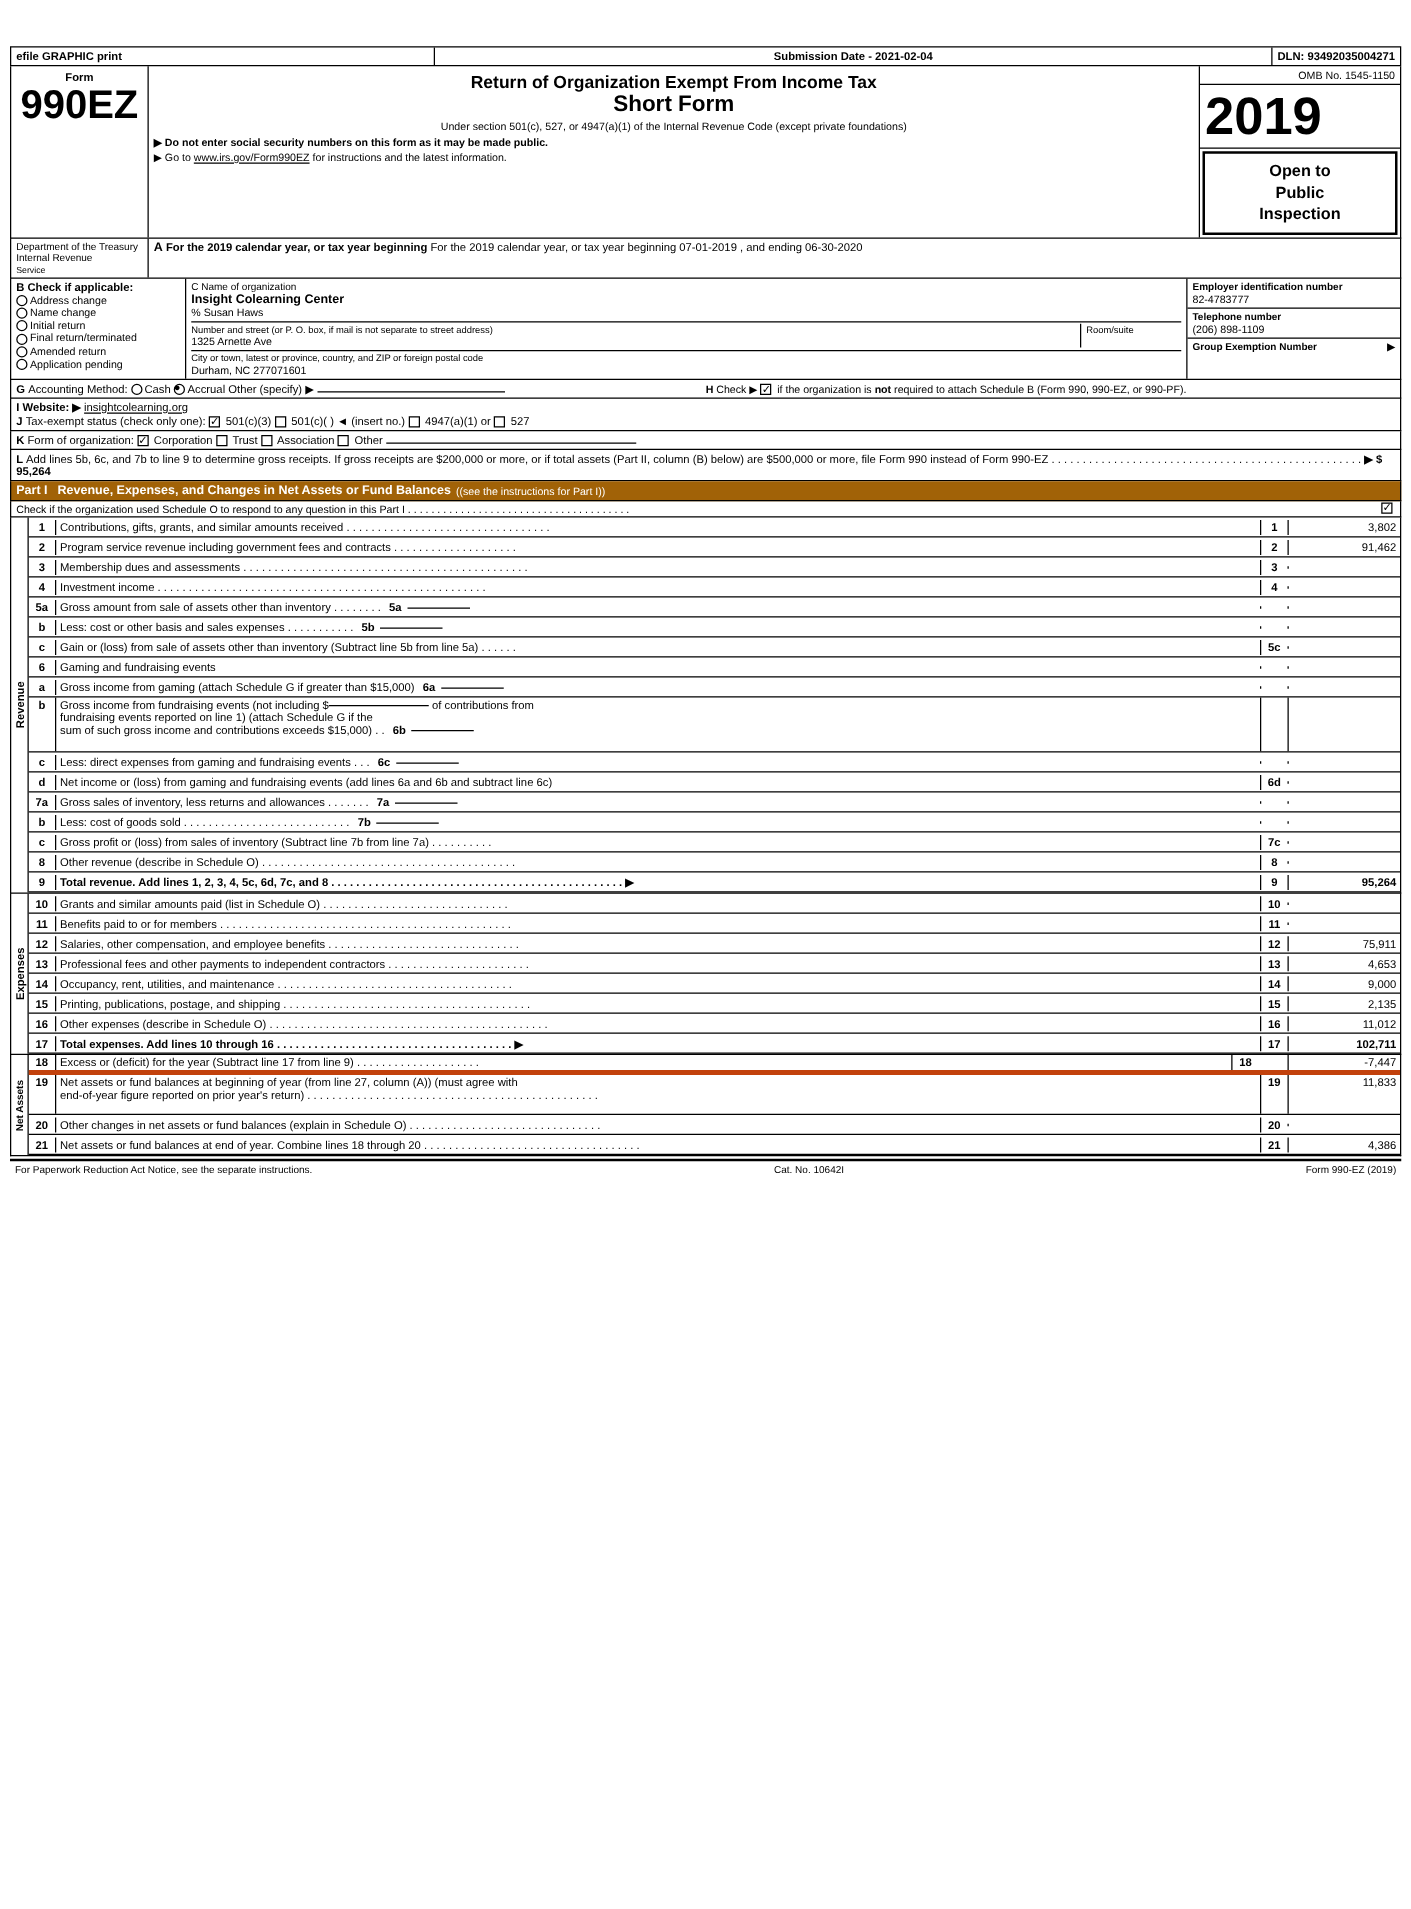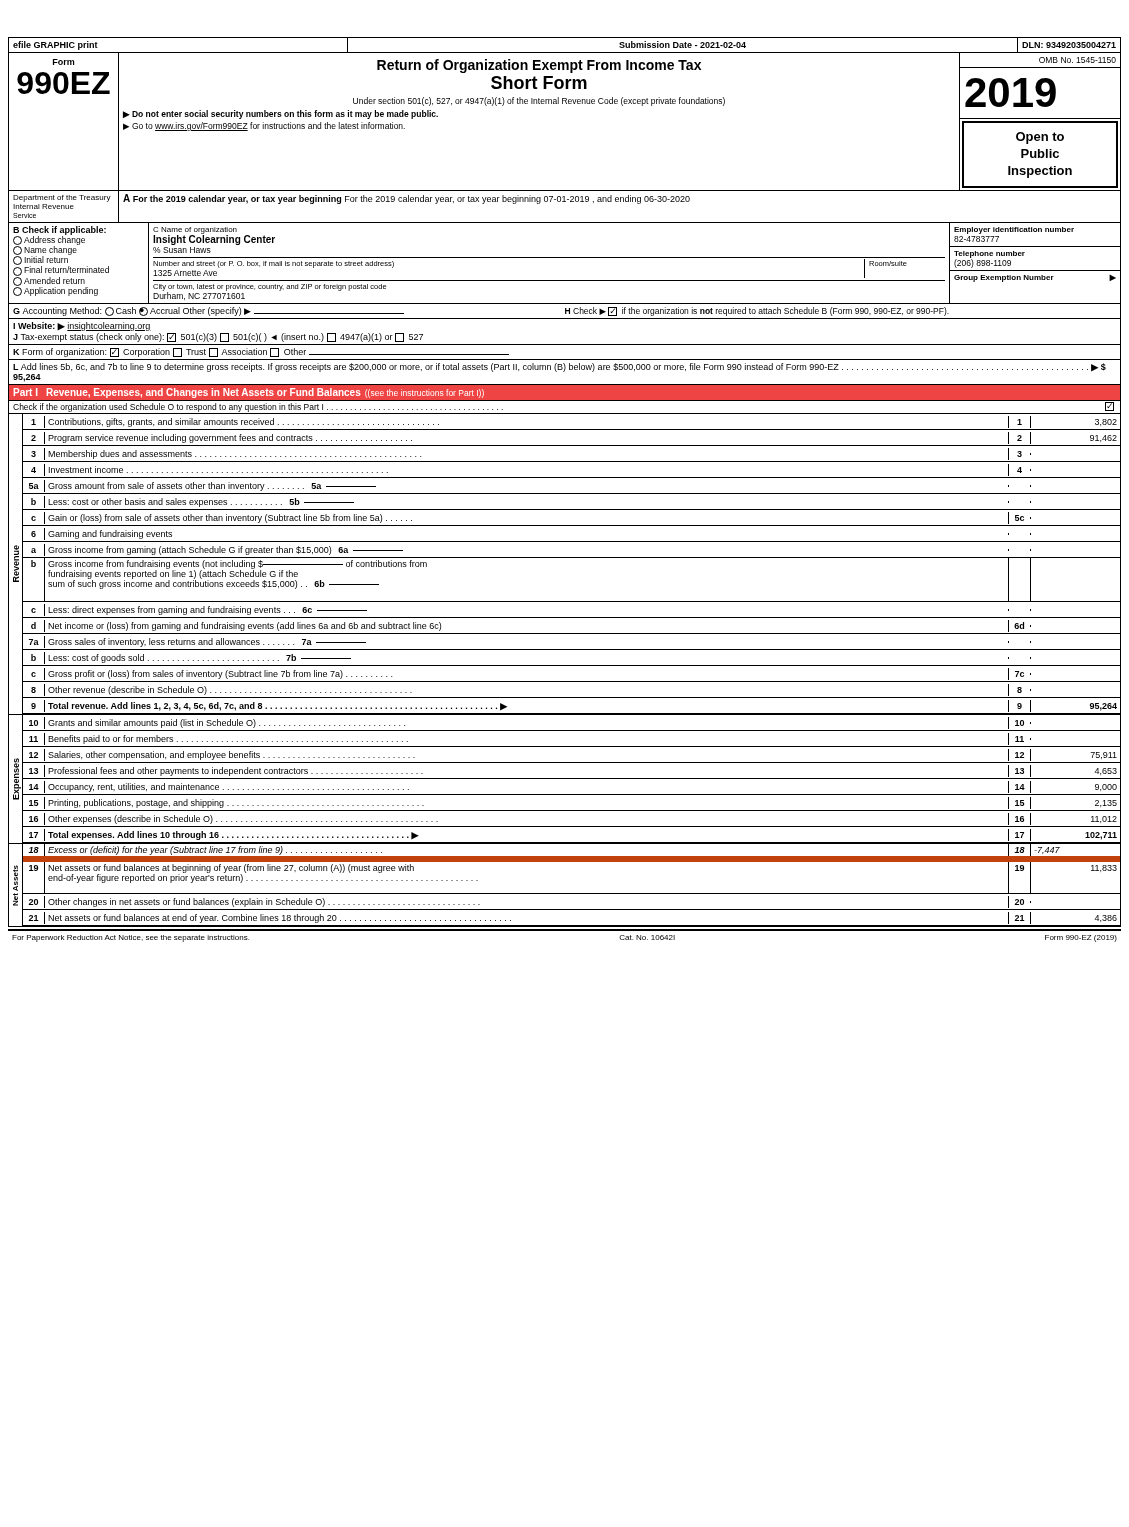--- a/index.html
+++ b/index.html
@@ -166,21 +166,21 @@
   </div>
 
   <div style="border:1px solid #000; border-top:none; padding:2px 4px; font-size:9px;">
     <span style="font-weight:bold;">L </span>
     <span>Add lines 5b, 6c, and 7b to line 9 to determine gross receipts. If gross receipts are $200,000 or more, or if total assets (Part II, column (B) below) are $500,000 or more, file Form 990 instead of Form 990-EZ</span>
     <span class="dots">. . . . . . . . . . . . . . . . . . . . . . . . . . . . . . . . . . . . . . . . . . . . . . . . . .</span>
     <span style="font-weight:bold;">▶ $</span>
     <span style="font-weight:bold;">95,264</span>
   </div>
 
-  <div style="display:flex; border:1px solid #000; border-top:none; background:#ef4444; color:#fff; padding:2px 4px; font-size:10px; font-weight:bold; align-items:center;">
+  <div style="display:flex; border:1px solid #000; border-top:none; background:#a16207; color:#fff; padding:2px 4px; font-size:10px; font-weight:bold; align-items:center;">
     <span style="margin-right:8px;">Part I</span>
     <span>Revenue, Expenses, and Changes in Net Assets or Fund Balances</span>
     <span style="font-size:8.5px; font-weight:normal; margin-left:4px;">(<span>(see the instructions for Part I)</span>)</span>
   </div>
   <div style="border:1px solid #000; border-top:none; padding:1px 4px; font-size:8.5px; display:flex; justify-content:space-between;">
     <span>Check if the organization used Schedule O to respond to any question in this Part I <span class="dots">. . . . . . . . . . . . . . . . . . . . . . . . . . . . . . . . . . . . . .</span></span>
     <span class="checkbox checked"></span>
   </div>
 
   <div style="display:flex; border:1px solid #000; border-top:none;">
@@ -399,25 +399,25 @@
       </div>
     </div>
   </div>
 
   <div style="display:flex; border:1px solid #000; border-top:none;">
     <div style="width:14px; border-right:1px solid #000; display:flex; align-items:center; justify-content:center;">
       <span style="writing-mode:vertical-rl; transform:rotate(180deg); font-weight:bold; font-size:8px;">Net Assets</span>
     </div>
     <div style="flex:1;">
 
-      <div style="display:flex; border-bottom:6px solid #c2410c; align-items:center; min-height:16px;font-style:italic;">
+      <div style="display:flex; border-bottom:4px solid #c2410c; align-items:center; min-height:16px;">
         <div style="width:22px; border-right:1px solid #000; text-align:center; font-weight:bold; padding:1px; font-size:9px;">18</div>
         <div style="flex:1; padding:1px 3px; font-size:9px;">Excess or (deficit) for the year (Subtract line 17 from line 9) <span class="dots">. . . . . . . . . . . . . . . . . . . .</span></div>
         <div style="width:22px; border-left:1px solid #000; text-align:center; font-weight:bold; padding:1px; font-size:9px;">18</div>
-        <div style="width:90px; border-left:1px solid #000; text-align:left; padding:1px 3px; font-size:9px;">-7,447</div>
+        <div style="width:90px; border-left:1px solid #000; text-align:right; padding:1px 3px; font-size:9px;margin-left:23px;">-7,447</div>
       </div>
 
       <div style="display:flex; border-bottom:1px solid #000; align-items:stretch; min-height:32px;">
         <div style="width:22px; border-right:1px solid #000; text-align:center; font-weight:bold; padding:1px; font-size:9px;">19</div>
         <div style="flex:1; padding:1px 3px; font-size:9px;">Net assets or fund balances at beginning of year (from line 27, column (A)) (must agree with<br>end-of-year figure reported on prior year's return) <span class="dots">. . . . . . . . . . . . . . . . . . . . . . . . . . . . . . . . . . . . . . . . . . . . . . .</span></div>
         <div style="width:22px; border-left:1px solid #000; text-align:center; font-weight:bold; padding:1px; font-size:9px;">19</div>
         <div style="width:90px; border-left:1px solid #000; text-align:right; padding:1px 3px; font-size:9px;">11,833</div>
       </div>
 
       <div style="display:flex; border-bottom:1px solid #000; align-items:center; min-height:16px;">

